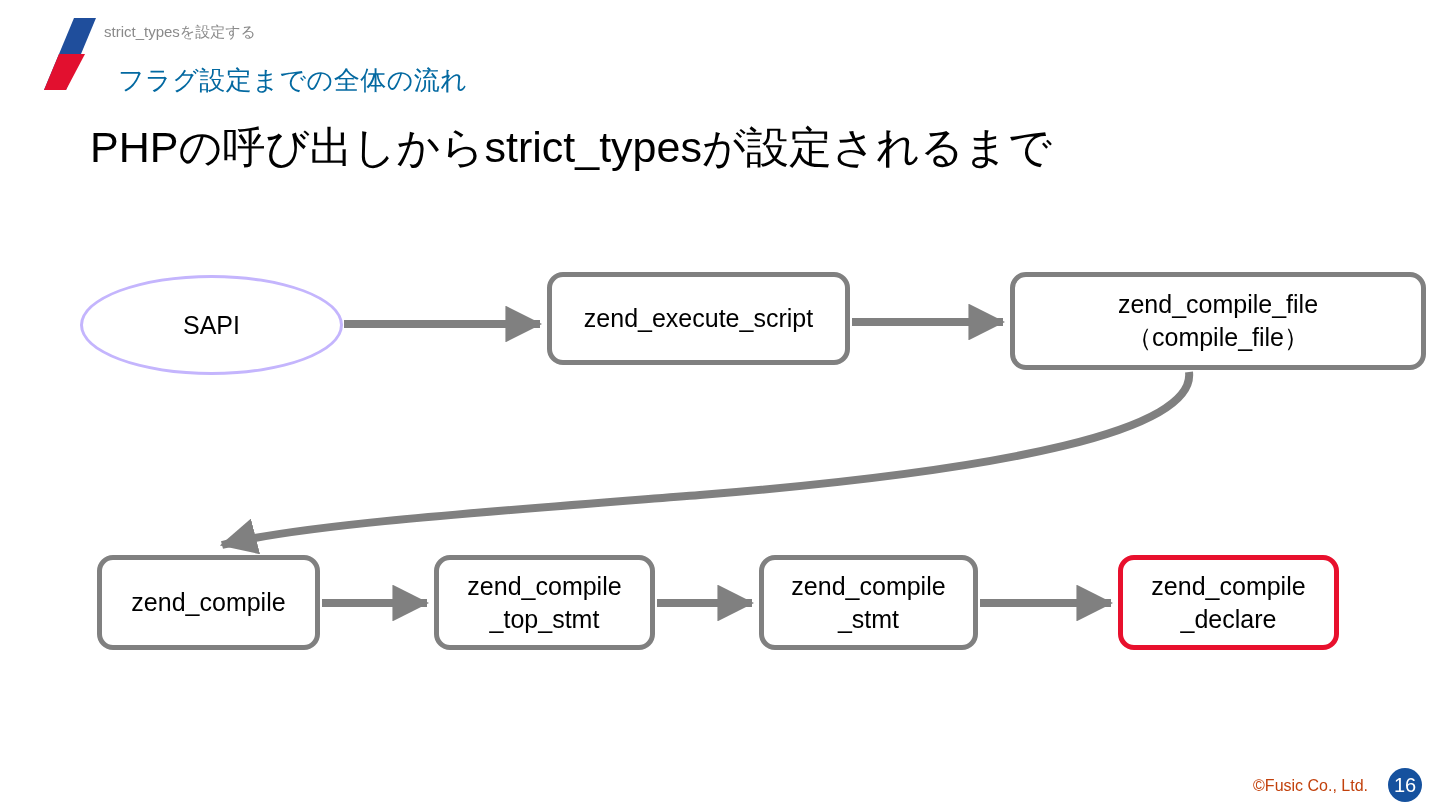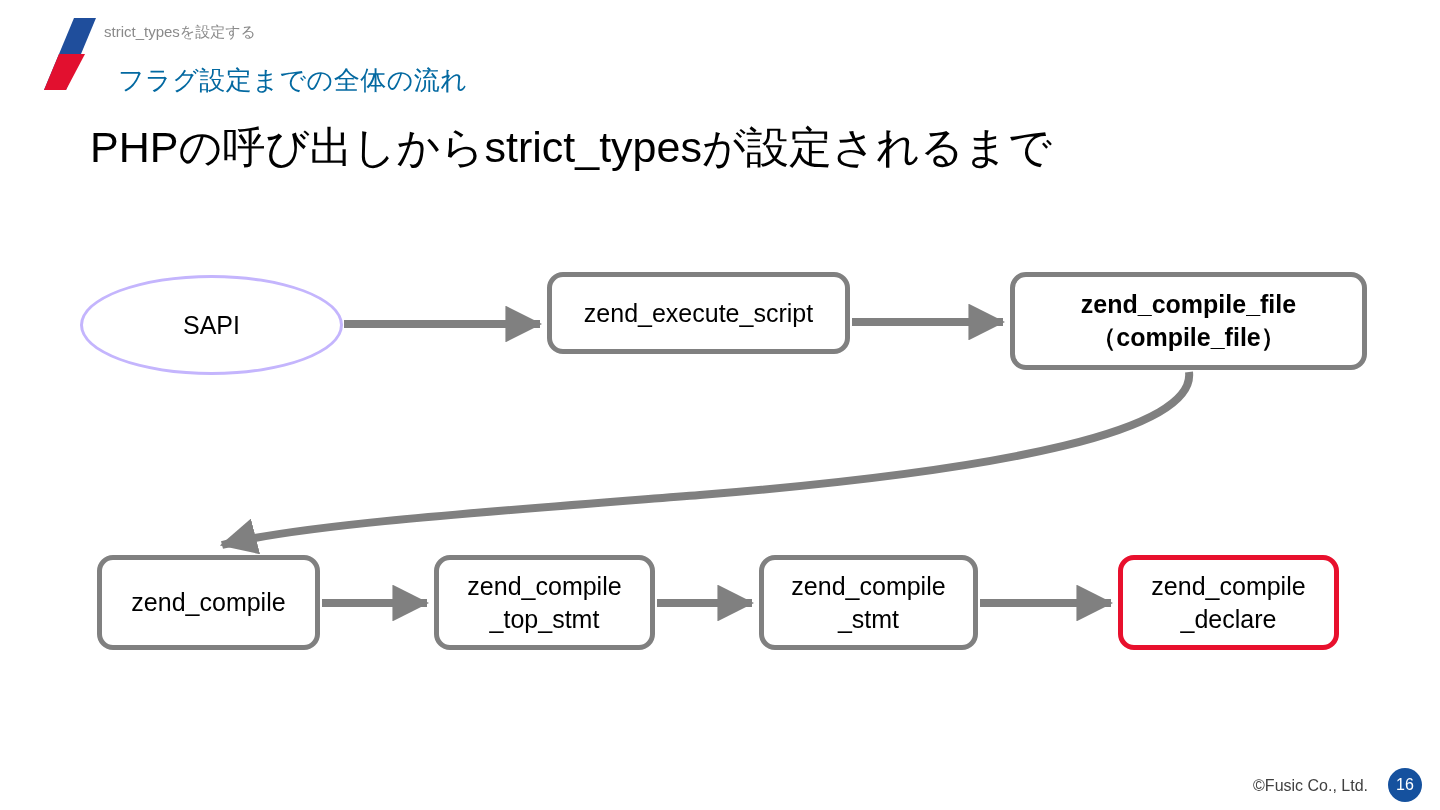--- a/index.html
+++ b/index.html
@@ -95,33 +95,33 @@
     white-space: pre-line;
   }
 
   
   #copyright {
     position: absolute;
     right: 72px;
     bottom: 13px;
     font-size: 16px;
     line-height: 22px;
-    color: #404040;
+    color: #c2410c;
     white-space: nowrap;
   }
   #page-number {
     position: absolute;
     right: 18px;
     bottom: 8px;
     width: 34px;
     height: 34px;
     border-radius: 50%;
     background: #15519e;
     color: #ffffff;
-    font-size: 16px;
+    font-size: 20px;
     display: flex;
     align-items: center;
     justify-content: center;
   }
 </style>
 </head>
 <body>
 
 <div id="slide">
 
@@ -151,25 +151,25 @@
 
     <line x1="657" y1="603" x2="752" y2="603" stroke="#808080" stroke-width="8" marker-end="url(#arrow-gray)"></line>
 
     <line x1="980" y1="603" x2="1111" y2="603" stroke="#808080" stroke-width="8" marker-end="url(#arrow-gray)"></line>
   </svg>
 
   <div class="node ellipse" style="left:80px; top:275px; width:263px; height:100px;">
     <span class="node-label">SAPI</span>
   </div>
 
-  <div class="node rect" style="left:547px; top:272px; width:303px; height:82px;">
+  <div class="node rect" style="left:547px; top:272px; width:303px; height:93px;">
     <span class="node-label">zend_execute_script</span>
   </div>
 
-  <div class="node rect" style="left:1010px; top:272px; width:357px; height:98px;font-weight:bold;">
+  <div class="node rect" style="left:1010px; top:272px; width:416px; height:98px;">
     <span class="node-label">zend_compile_file
 （compile_file）</span>
   </div>
 
   <div class="node rect" style="left:97px; top:555px; width:223px; height:95px;">
     <span class="node-label">zend_compile</span>
   </div>
 
   <div class="node rect" style="left:434px; top:555px; width:221px; height:95px;">
     <span class="node-label">zend_compile

